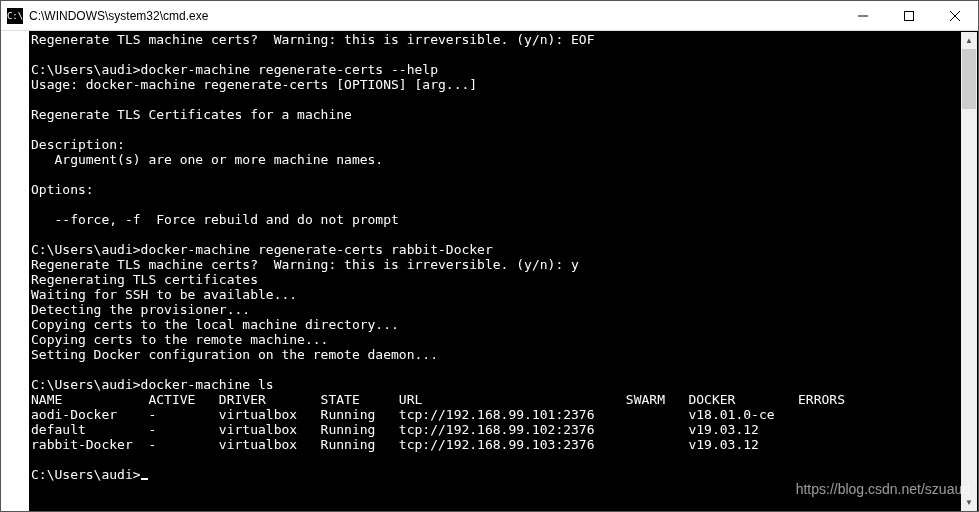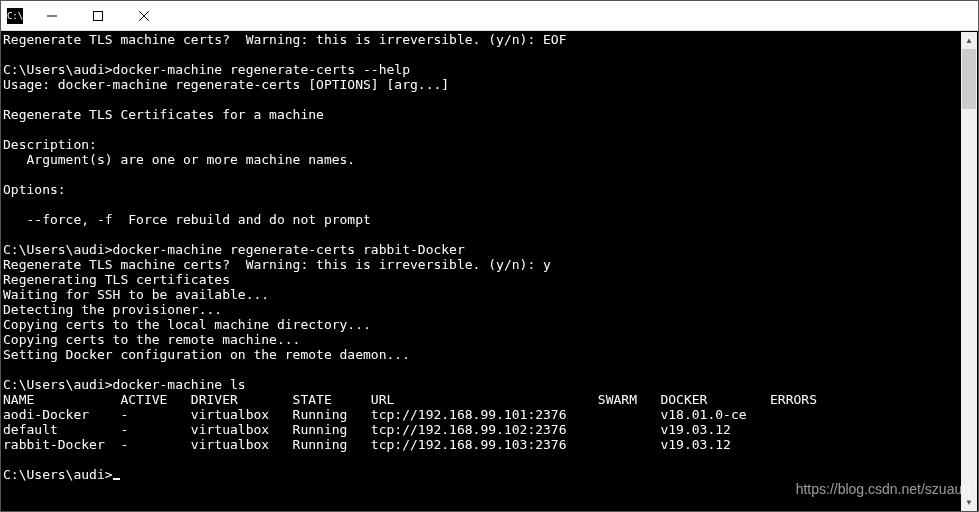--- a/index.html
+++ b/index.html
@@ -58,20 +58,21 @@
     flex: 1;
     background: #000;
     color: #fff;
     font-family: "SimSun", "NSimSun", "Consolas", monospace;
     font-size: 13px;
     line-height: 15px;
     padding: 1px 2px;
     white-space: pre;
     overflow: hidden;
     position: relative;
+    margin-left: 28px;
   }
   .scrollbar {
     position: absolute;
     right: 1px;
     top: 31px;
     width: 16px;
     height: 479px;
     background: #f0f0f0;
   }
   .scrollbar .thumb {
@@ -115,20 +116,21 @@
 </style>
 </head>
 <body>
 
 <div class="window">
 
   <div class="titlebar">
     <div class="icon-box">
         <span>C:\</span>
       </div>
+    <div class="title">C:\WINDOWS\system32\cmd.exe</div>
     <div class="ctl">
       <svg width="10" height="10">
           <line x1="0" y1="5" x2="10" y2="5" stroke="#000" stroke-width="1"></line>
         </svg>
     </div>
     <div class="ctl">
       <svg width="10" height="10">
           <rect x="0.5" y="0.5" width="9" height="9" fill="none" stroke="#000" stroke-width="1"></rect>
         </svg>
     </div>

